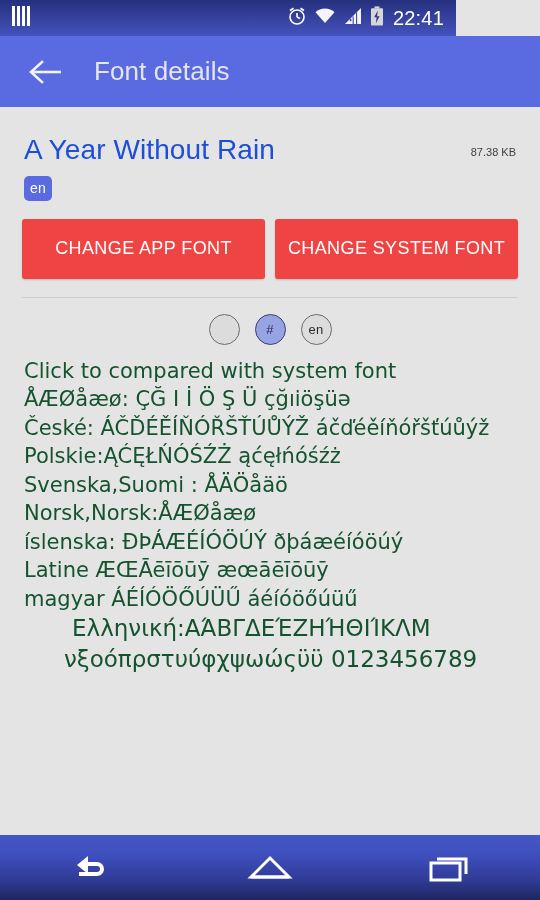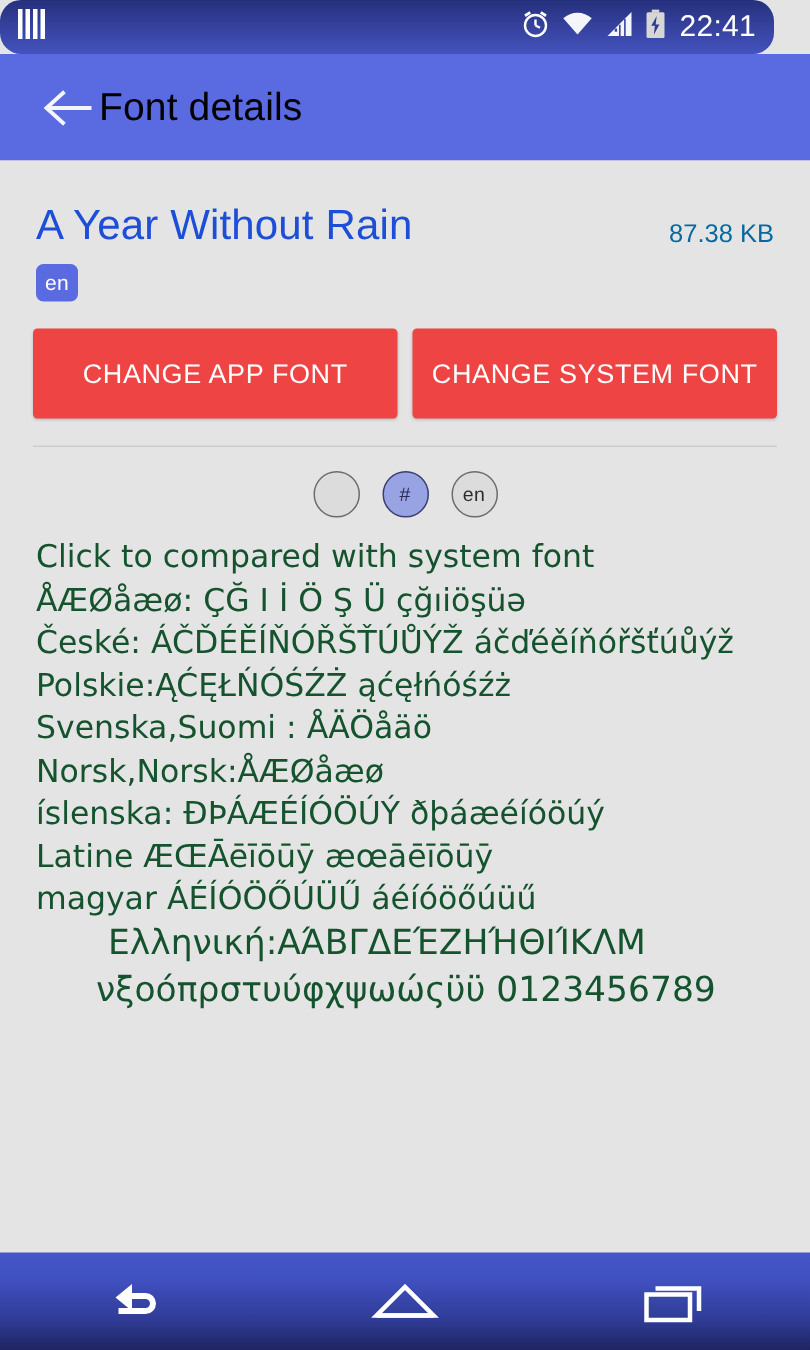--- a/index.html
+++ b/index.html
@@ -7,23 +7,23 @@
     width:540px; height:900px;
     overflow:hidden;
     background:#e4e4e4;
     font-family:"Liberation Sans", sans-serif;
     -webkit-font-smoothing:antialiased;
   }
   .screen { position:relative; width:540px; height:900px; background:#e4e4e4; }
 
   
   .statusbar {
-    position:absolute; top:0; left:0; width:516px; height:36px;
+    position:absolute; top:0; left:0; width:456px; height:36px;
     background:linear-gradient(180deg,#25307d 0%, #34409a 45%, #4353be 100%);
-    display:flex; align-items:center; padding:0 12px;border-radius:14px;
+    display:flex; align-items:center; padding:0 12px;
   }
   .sb-left { display:flex; align-items:center; gap:8px; }
   .sb-right { margin-left:auto; display:flex; align-items:center; gap:7px; }
   .barcode-icon { display:block; }
   .sb-clock {
     color:#ffffff; font-size:20px; letter-spacing:0.2px;
     font-family:"Liberation Sans", sans-serif; line-height:1;
     padding-left:2px;
   }
 
@@ -31,40 +31,40 @@
   .appbar {
     position:absolute; top:36px; left:0; width:540px; height:71px;
     background:#5a6ae0;
     display:flex; align-items:center; padding-left:26px;
   }
   .back-btn {
     width:40px; height:40px; display:flex; align-items:center; justify-content:center;
     cursor:pointer;
   }
   .appbar-title {
-    color:#000000; font-size:26px; font-weight:400;
-    letter-spacing:0.1px;
+    color:#e5e5e5; font-size:26px; font-weight:400;
+    margin-left:28px; letter-spacing:0.1px;
   }
 
   
   .content {
     position:absolute; top:107px; left:0; width:540px; height:728px;
     background:#e4e4e4; overflow:hidden;
   }
 
   .title-row {
     display:flex; align-items:flex-start; justify-content:space-between;
     padding:28px 24px 0 24px;
   }
   .font-title {
     font-size:28px; font-weight:400; color:#1d4ed8; line-height:1.1;
     letter-spacing:0.1px;
   }
   .font-size-label {
-    font-size:17px; color:#0369a1; padding-top:11px; white-space:nowrap;
+    font-size:11px; color:#404040; padding-top:11px; white-space:nowrap;
   }
   .lang-badge {
     display:inline-block; margin:10px 0 0 24px;
     background:#5a6ae0; color:#ffffff;
     font-size:14px; line-height:1;
     padding:5px 6px 6px 6px; border-radius:5px;
     letter-spacing:0.2px;
   }
 
   .btn-row { display:flex; gap:10px; padding:18px 22px 0 22px; }

